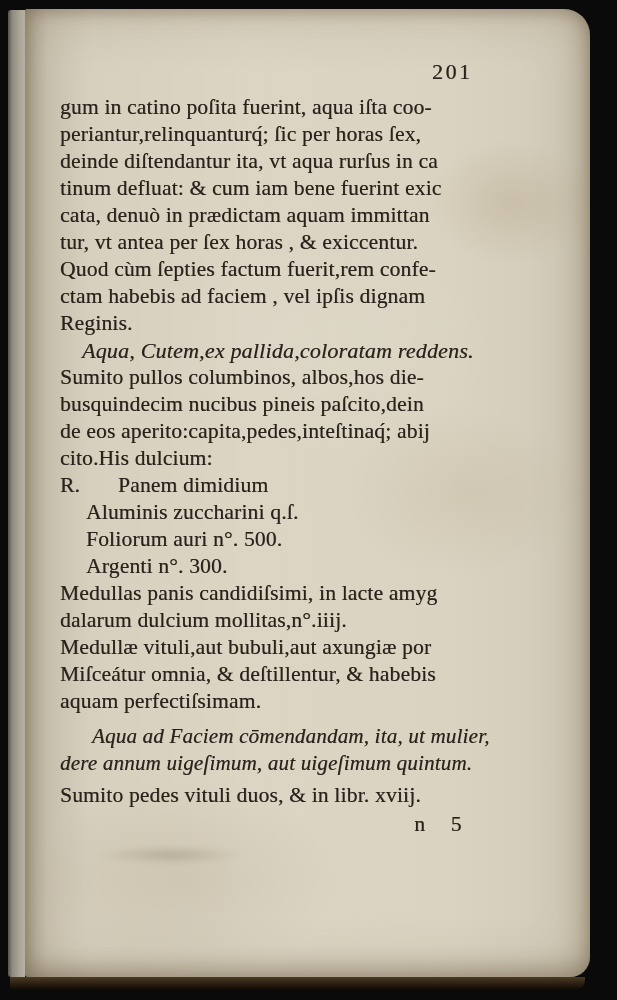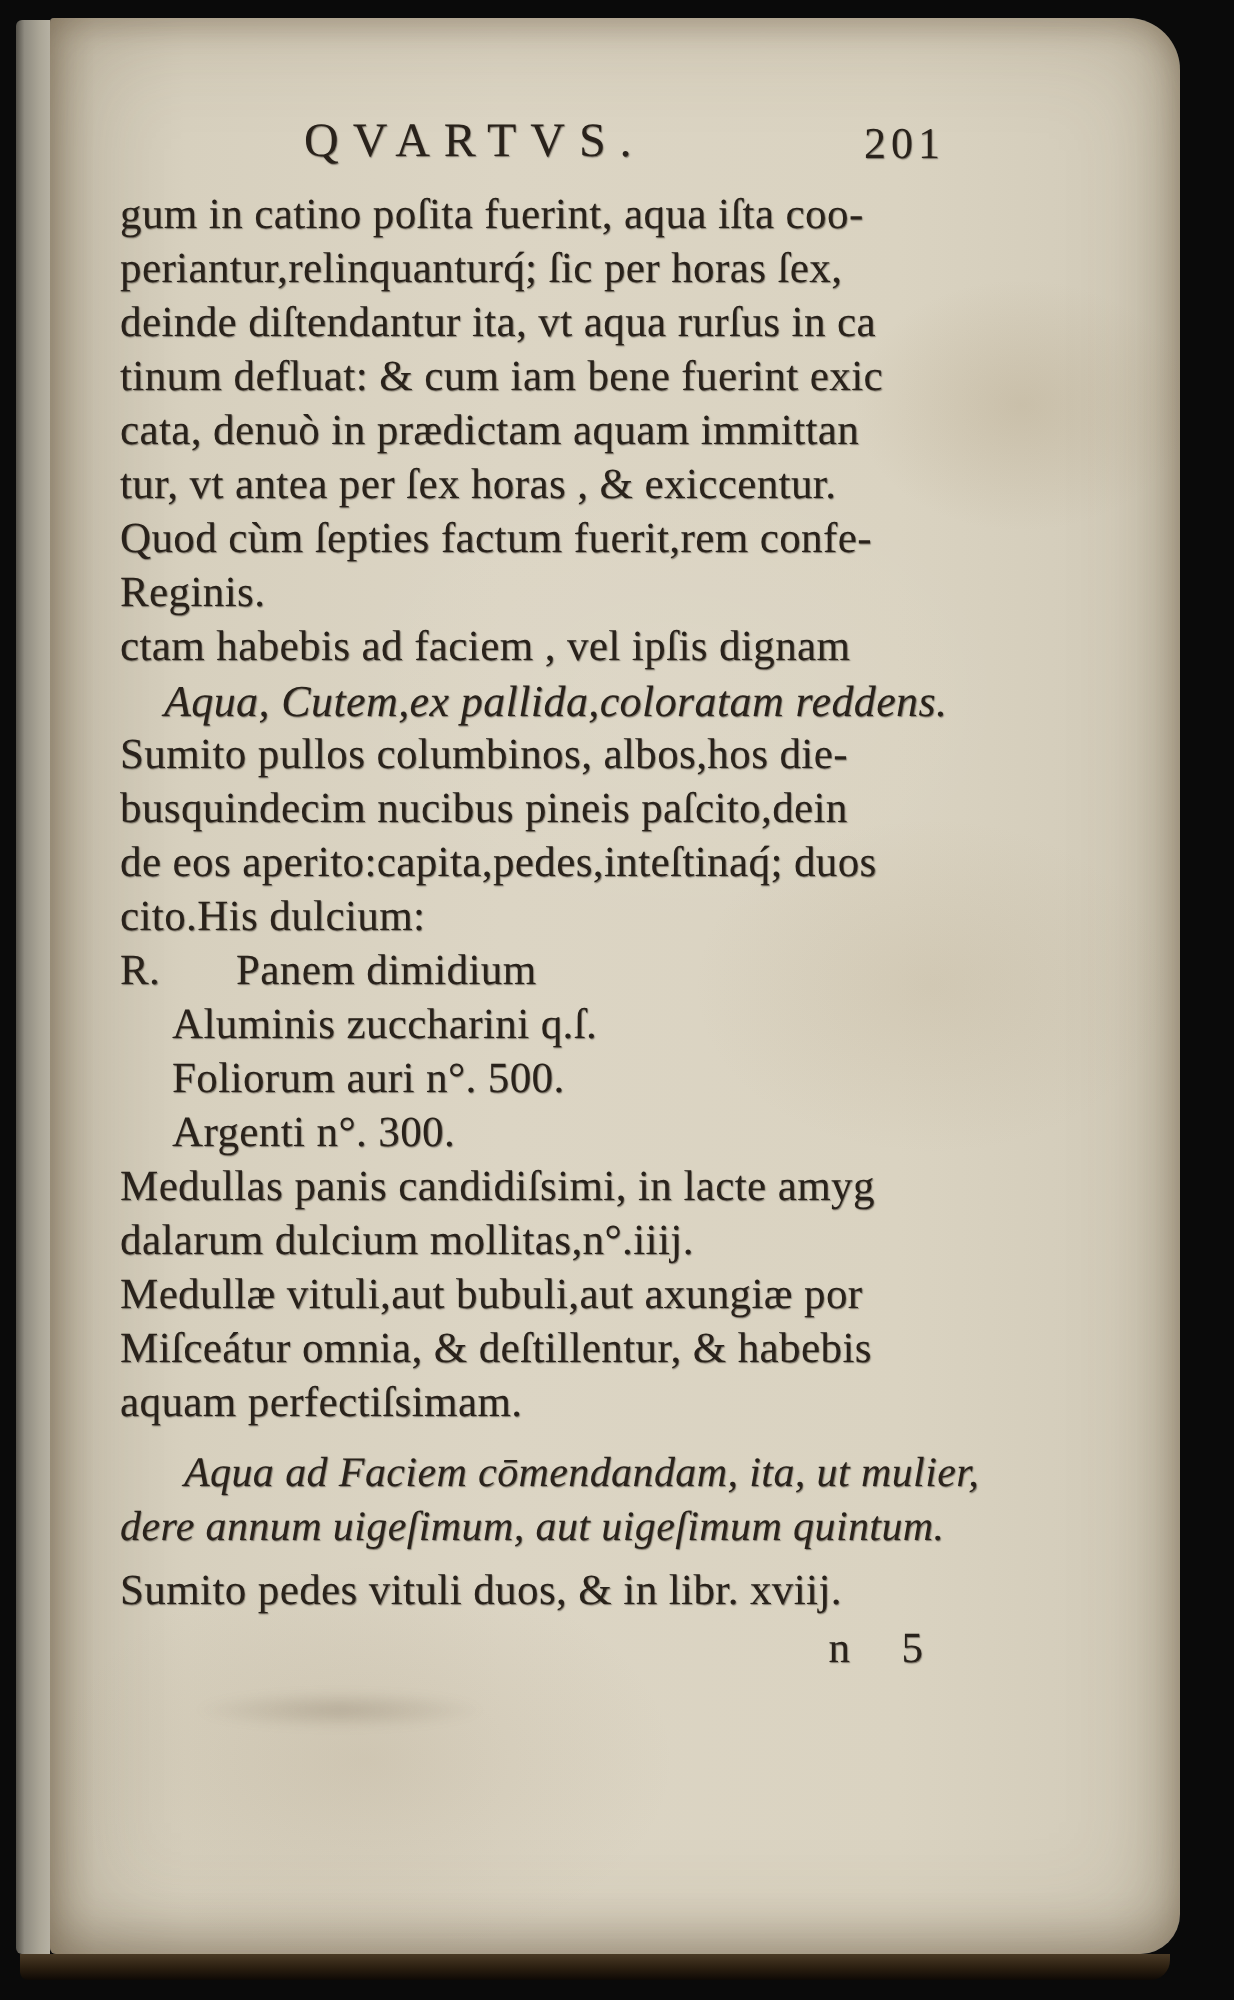--- a/index.html
+++ b/index.html
@@ -60,39 +60,38 @@
 <body>
 
 <div class="scene">
   <div class="gutter-strip"></div>
   <div class="paper"></div>
   <div class="bottom-edge"></div>
   <div class="showthrough"></div>
 
   <div class="content">
     <div class="header">
-      <span class="running-title">QVARTVS.</span>
       <span class="page-number">201</span>
     </div>
 
     <div class="line">gum in catino poſita fuerint, aqua iſta coo-</div>
     <div class="line">periantur,relinquanturq́; ſic per horas ſex,</div>
     <div class="line">deinde diſtendantur ita, vt aqua rurſus in ca</div>
     <div class="line">tinum defluat: &amp; cum iam bene fuerint exic</div>
     <div class="line">cata, denuò in prædictam aquam immittan</div>
     <div class="line">tur, vt antea per ſex horas , &amp; exiccentur.</div>
     <div class="line">Quod cùm ſepties factum fuerit,rem confe-</div>
+    <div class="line">ctam habebis ad faciem , vel ipſis dignam</div>
     <div class="line">Reginis.</div>
-    <div class="line">ctam habebis ad faciem , vel ipſis dignam</div>
 
     <div class="line italic-heading">Aqua, Cutem,ex pallida,coloratam reddens.</div>
 
     <div class="line">Sumito pullos columbinos, albos,hos die-</div>
     <div class="line">busquindecim nucibus pineis paſcito,dein</div>
-    <div class="line">de eos aperito:capita,pedes,inteſtinaq́; duos</div>
+    <div class="line">de eos aperito:capita,pedes,inteſtinaq́; abij</div>
     <div class="line">cito.His dulcium:</div>
 
     <div class="line"><span class="rx-marker">R.</span><span>Panem dimidium</span></div>
     <div class="line indent">Aluminis zuccharini q.ſ.</div>
     <div class="line indent">Foliorum auri n°. 500.</div>
     <div class="line indent">Argenti n°. 300.</div>
 
     <div class="line">Medullas panis candidiſsimi, in lacte amyg</div>
     <div class="line">dalarum dulcium mollitas,n°.iiij.</div>
     <div class="line">Medullæ vituli,aut bubuli,aut axungiæ por</div>

